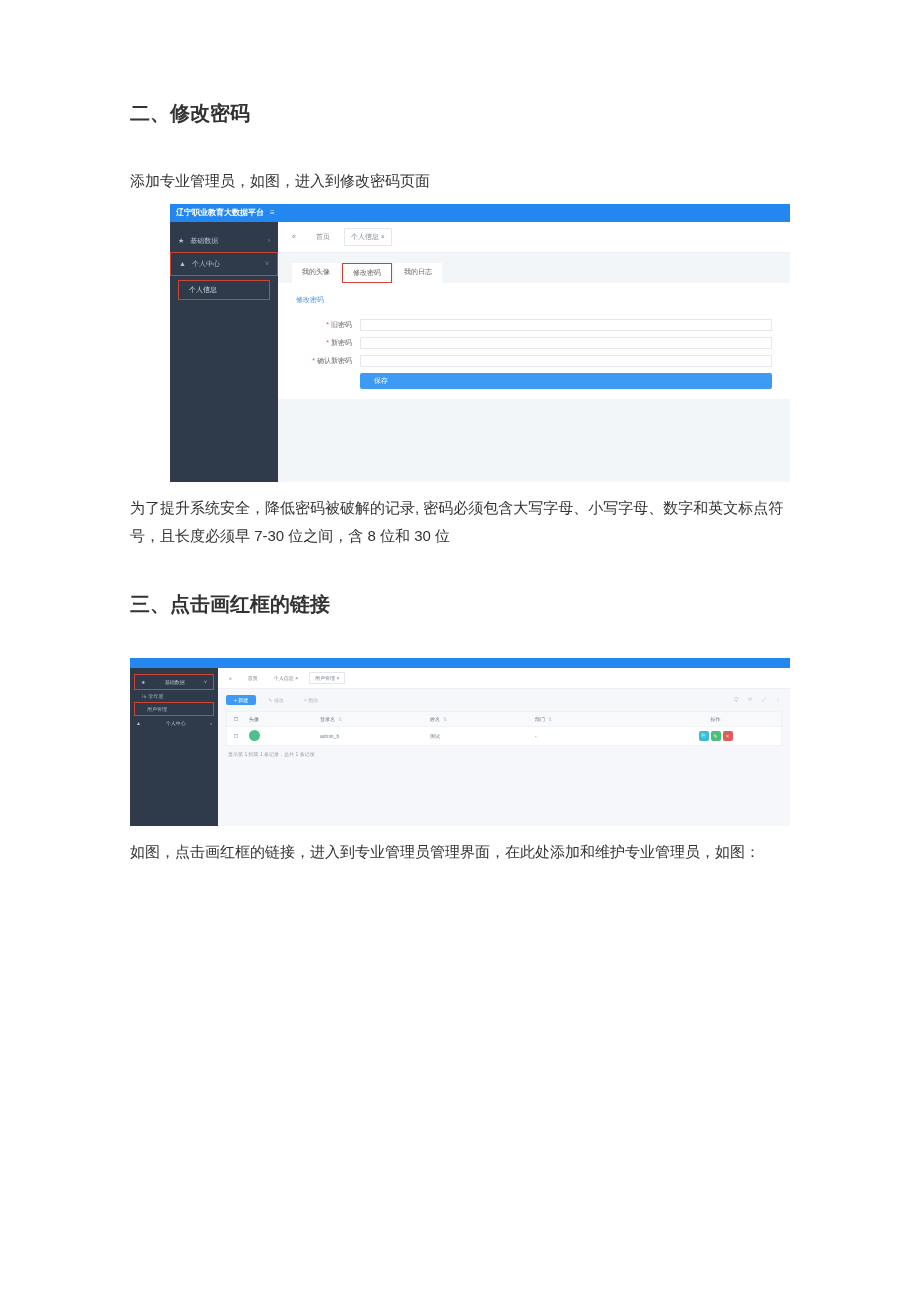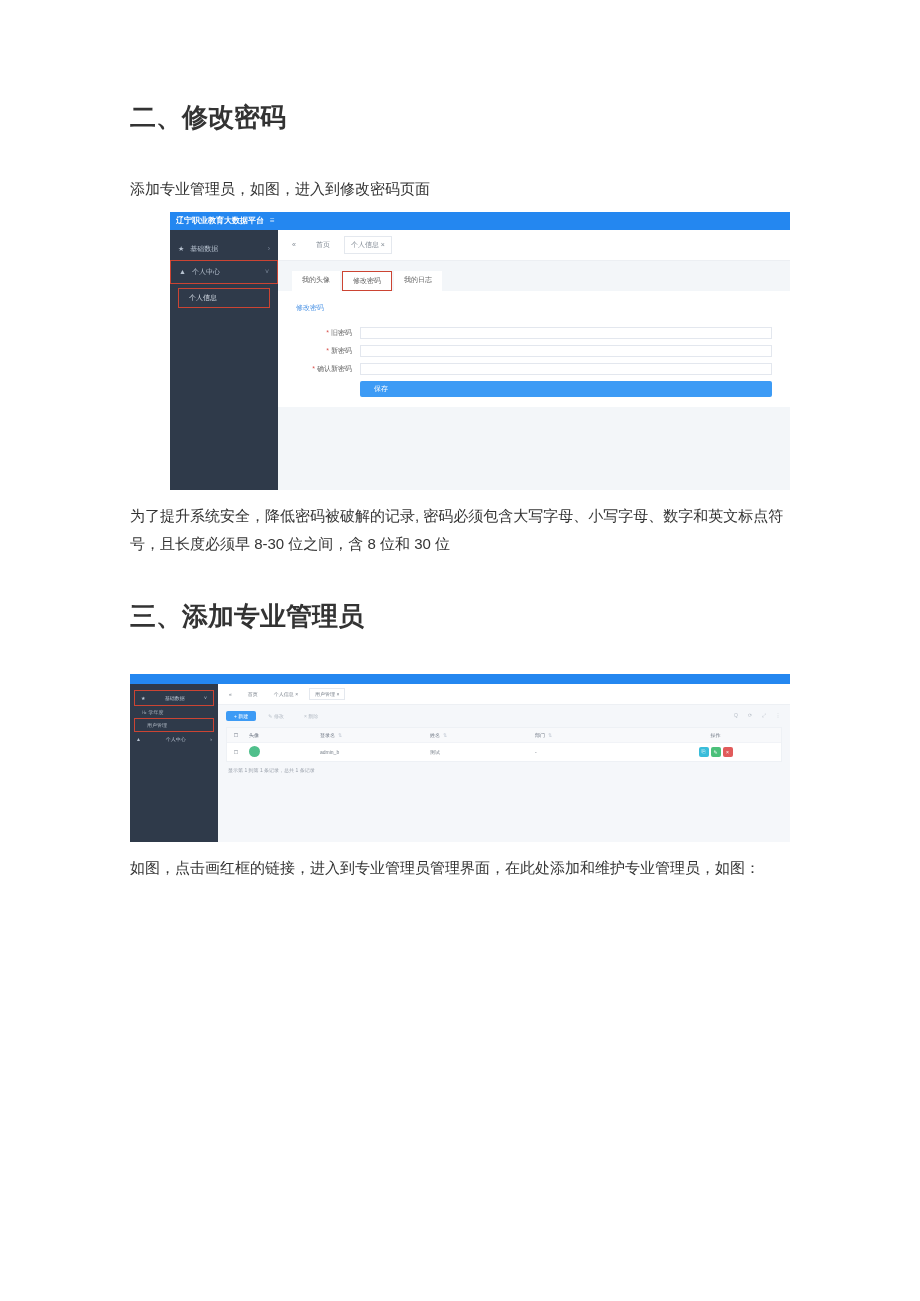--- a/index.html
+++ b/index.html
@@ -1,17 +1,17 @@
 <!DOCTYPE html>
 <html><head>
   <meta charset="utf-8">
   <style>
     * { box-sizing: border-box; margin: 0; padding: 0; }
     body { width: 920px; margin: 0 auto; background: #fff; font-family: "SimSun", "Microsoft YaHei", sans-serif; color: #333; padding: 100px 130px 0 130px; }
-    .section-heading { font-size: 26px; font-weight: bold; margin-bottom: 40px; font-family: "SimHei", "Microsoft YaHei", sans-serif; }
+    .section-heading { font-size: 20px; font-weight: bold; margin-bottom: 40px; font-family: "SimHei", "Microsoft YaHei", sans-serif; }
     .body-text { font-size: 15px; line-height: 1.9; margin-bottom: 8px; }
 
     
     .shot1 { width: 660px; height: 278px; display: flex; flex-direction: column; margin-bottom: 12px; font-family: "Microsoft YaHei", sans-serif; padding-left: 40px; }
     .shot1-header { height: 18px; background: #2487f0; color: #fff; display: flex; align-items: center; padding-left: 6px; font-size: 8px; font-weight: bold; }
     .shot1-header .hamburger { margin-left: 6px; color: #cfe5fb; font-size: 8px; }
     .shot1-body { flex: 1; display: flex; }
     .shot1-sidebar { width: 108px; background: #2f3a4a; color: #b8c3d1; font-size: 7px; padding-top: 8px; }
     .sb-item { display: flex; align-items: center; justify-content: space-between; padding: 6px 8px; }
     .sb-icon { margin-right: 6px; font-size: 7px; }
@@ -125,23 +125,23 @@
         <div class="form-row">
           <div class="form-label"><span class="req">*</span><span>确认新密码</span></div>
           <div class="form-input"></div>
         </div>
         <div class="btn-save">保存</div>
       </div>
     </div>
   </div>
 </div>
 
-<p class="body-text">为了提升系统安全，降低密码被破解的记录, 密码必须包含大写字母、小写字母、数字和英文标点符号，且长度必须早 8-30 位之间，含 8 位和 30 位</p>
-
-<div class="section-heading" style="margin-top:40px;">三、添加专业管理员</div>
+<p class="body-text">为了提升系统安全，降低密码被破解的记录, 密码必须包含大写字母、小写字母、数字和英文标点符号，且长度必须早 7-30 位之间，含 8 位和 30 位</p>
+
+<div class="section-heading" style="margin-top:40px;">三、点击画红框的链接</div>
 
 <div class="shot2">
   <div class="shot2-header"></div>
   <div class="shot2-body">
     <div class="shot2-sidebar">
       <div class="sb2-item sb2-redbox">
         <span>★</span>
         <span>基础数据</span>
         <span>˅</span>
       </div>

